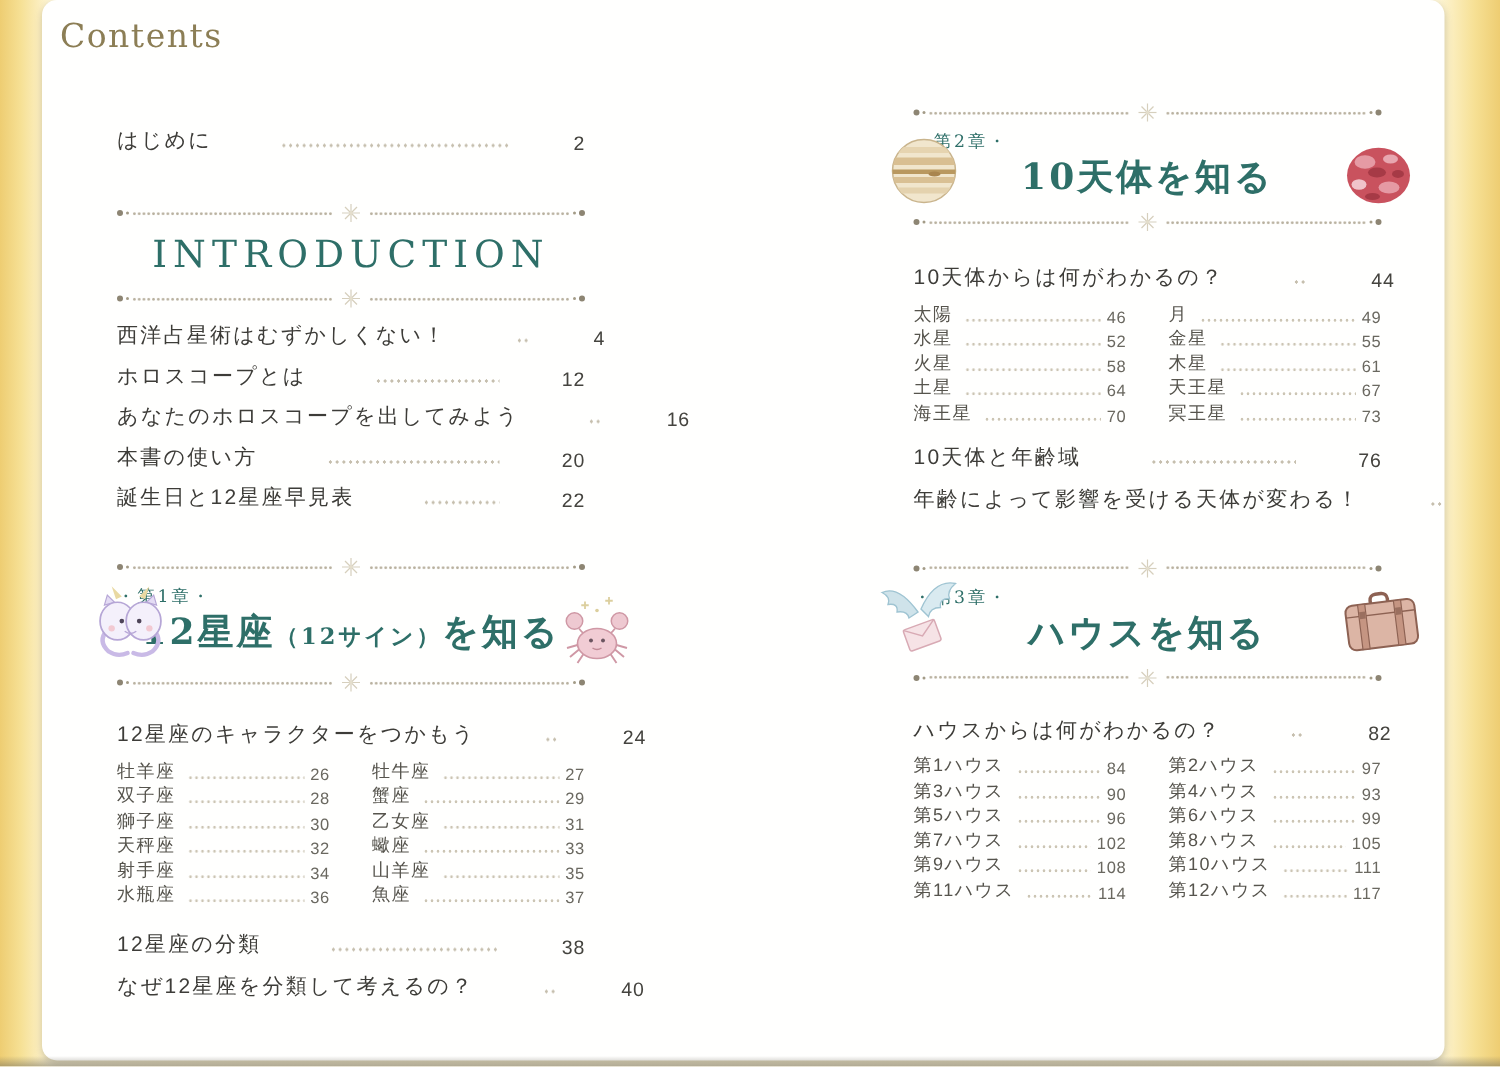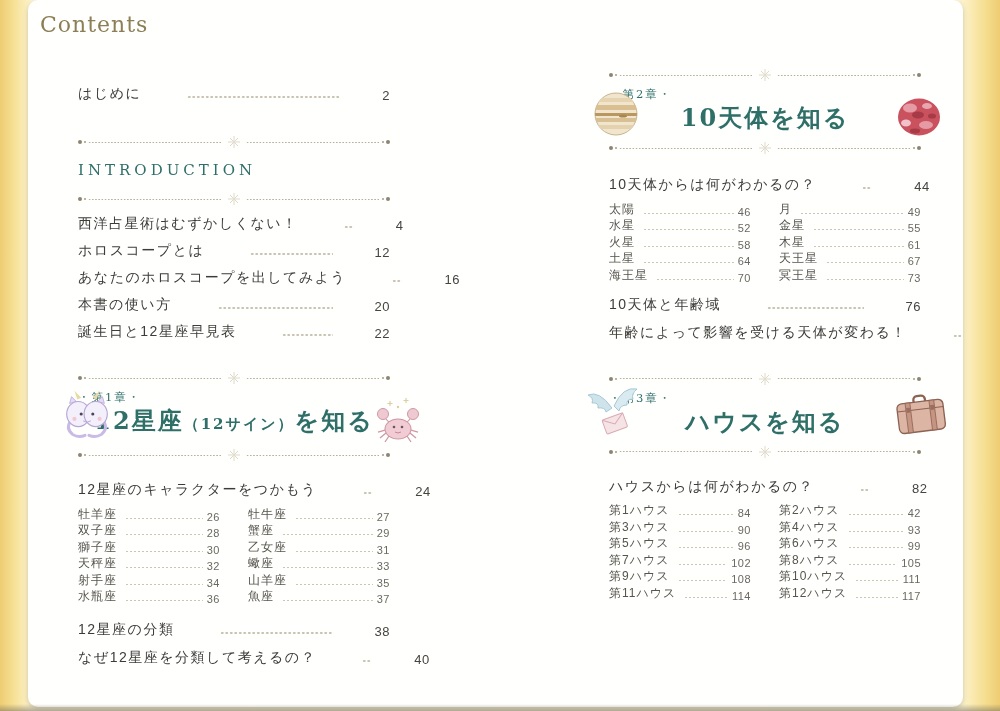--- a/index.html
+++ b/index.html
@@ -62,22 +62,22 @@
   .ch-label{text-align:left;font-size:11.5px;line-height:15px;margin-top:5px;
     color:#2e6f68;letter-spacing:2px;font-family:"DejaVu Serif",serif;font-weight:normal;}
   .ch-title{text-align:center;font-size:24px;line-height:31px;color:#2e6f68;
     letter-spacing:2px;font-family:"DejaVu Serif",serif;font-weight:600;}
   .ch-title .t-sub{font-size:15px;}
   .chapter .divider.bot{margin-top:8px;}
   .ch-icon{position:absolute;}
 
   
   .mt-div1{margin-top:32px;}
-  .intro-heading{margin-top:6px;text-align:left;font-family:"DejaVu Serif",serif;
-    font-size:15px;line-height:30px;letter-spacing:4px;color:#2e6f68;font-weight:500;}
+  .intro-heading{margin-top:6px;text-align:center;font-family:"DejaVu Serif",serif;
+    font-size:25px;line-height:30px;letter-spacing:4px;color:#2e6f68;font-weight:500;}
   .mt-div2{margin-top:7px;}
   .intro-items{margin-top:0;}
   .mt-chapter{margin-top:30px;}
   .mt-lead{margin-top:10px;}
   .mt-lead2{margin-top:12px;}
   .mt-grid{margin-top:7px;}
   .mt-tail{margin-top:6px;text-align:center;}
   .mt-tail2{margin-top:2px;}
   .lv1.tail-row{height:28px;}
 </style>
@@ -523,21 +523,21 @@
   <div class="sub-grid mt-grid">
 
   <div class="row sub">
       <span class="lbl">第1ハウス</span>
       <span class="dots"></span>
       <span class="pg">84</span>
     </div>
       <div class="row sub">
       <span class="lbl">第2ハウス</span>
       <span class="dots"></span>
-      <span class="pg">42</span>
+      <span class="pg">97</span>
     </div>
       <div class="row sub">
       <span class="lbl">第3ハウス</span>
       <span class="dots"></span>
       <span class="pg">90</span>
     </div>
       <div class="row sub">
       <span class="lbl">第4ハウス</span>
       <span class="dots"></span>
       <span class="pg">93</span>

